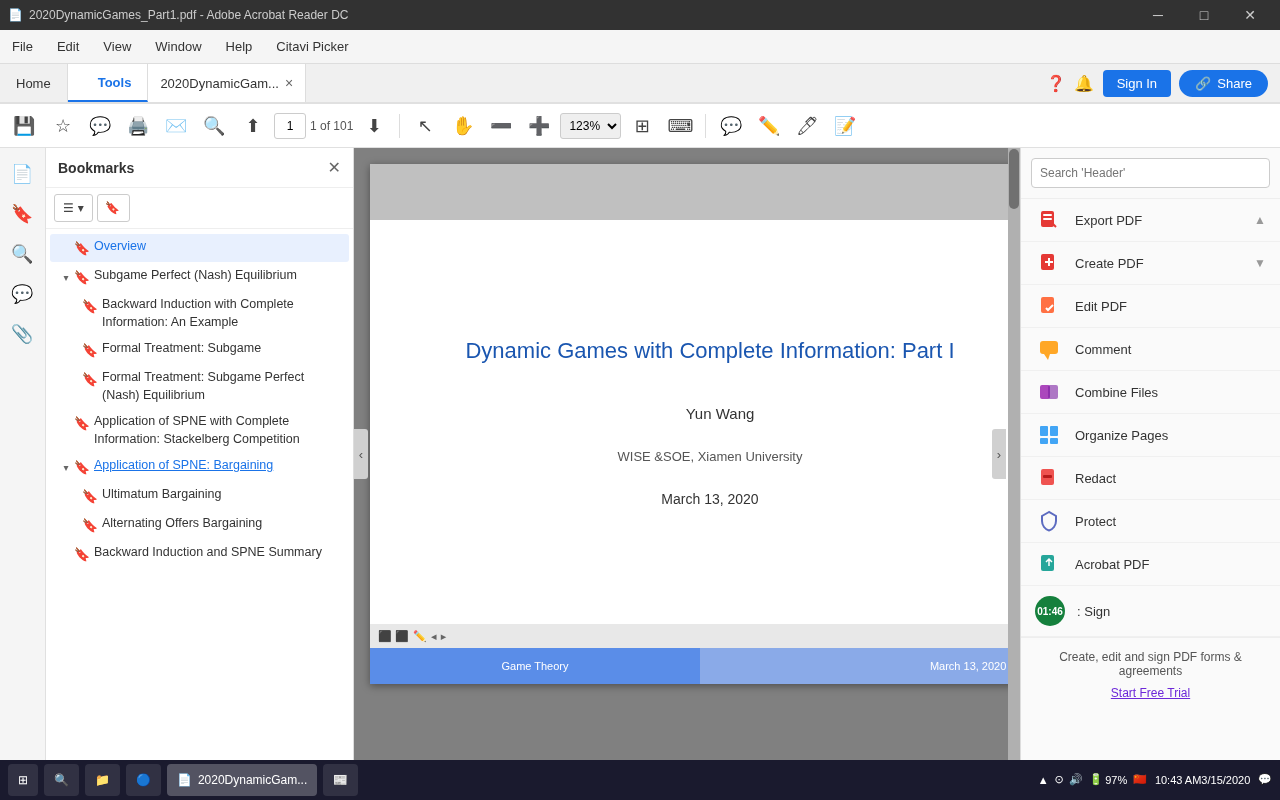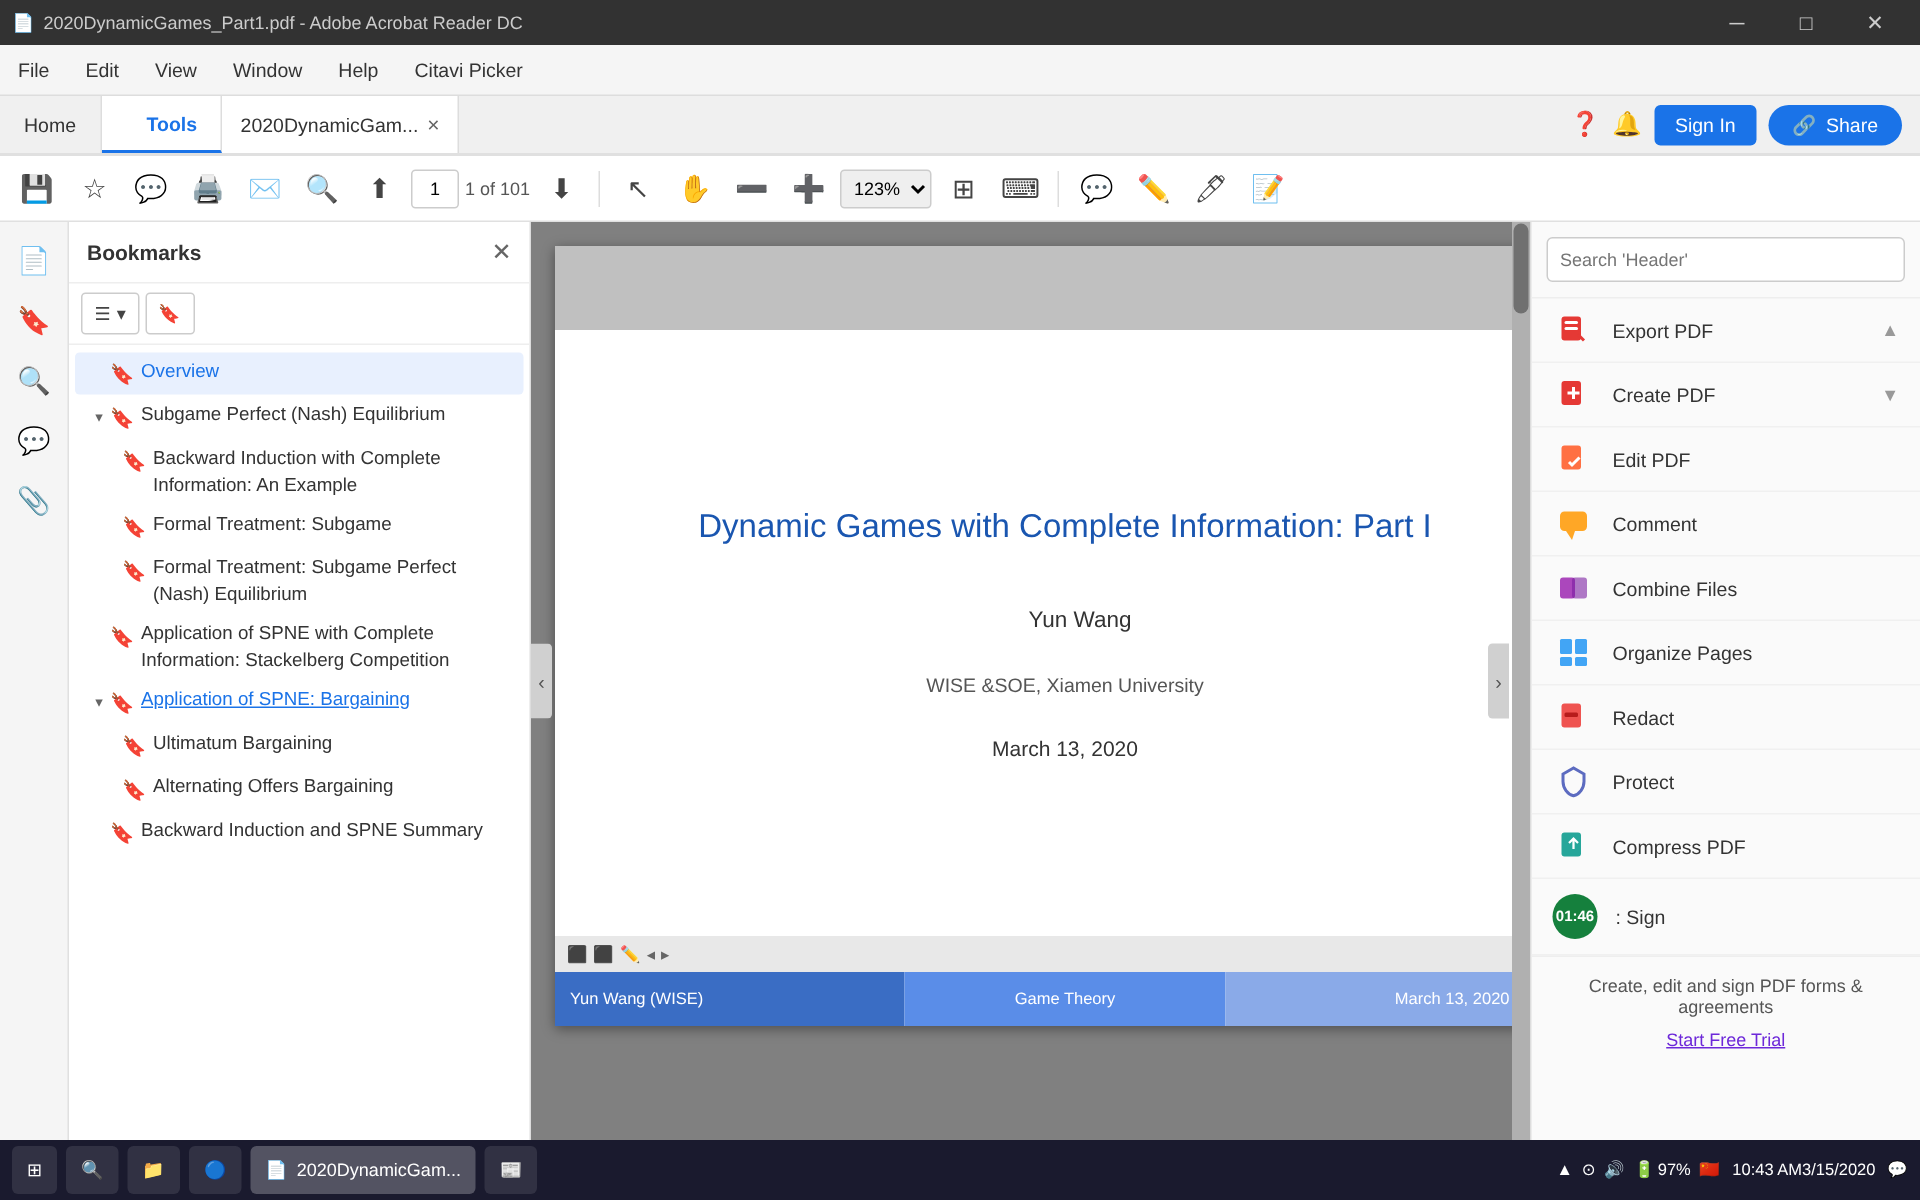--- a/index.html
+++ b/index.html
@@ -467,21 +467,20 @@
             </div>
 
             <div style="width:100%;height:24px;background:#e8e8e8;display:flex;align-items:center;padding:0 8px;gap:4px;">
               <span style="font-size:11px;color:#666;">⬛</span>
               <span style="font-size:11px;color:#666;">⬛</span>
               <span style="font-size:11px;color:#666;">✏️</span>
               <span style="font-size:11px;color:#666;">◂</span>
               <span style="font-size:11px;color:#666;">▸</span>
             </div>
             <div class="pdf-page-bottom">
-              <div class="pdf-footer-left">Yun Wang (WISE)</div>
               <div class="pdf-footer-mid">Game Theory</div>
               <div class="pdf-footer-right">
                 <span>March 13, 2020</span>
                 &nbsp;&nbsp;
                 <span>1 / 51</span>
               </div>
             </div>
           </div>
         </div>
 
@@ -586,21 +585,21 @@
         <span class="panel-label">Protect</span>
       </div>
 
       <div class="panel-item">
         <span class="panel-icon">
           <svg width="22" height="22" viewBox="0 0 22 22">
               <rect x="3" y="2" width="13" height="16" rx="2" fill="#26a69a"></rect>
               <path d="M8 9l3-3 3 3M11 6v7" stroke="#fff" stroke-width="1.5" fill="none"></path>
             </svg>
         </span>
-        <span class="panel-label">Compress PDF</span>
+        <span class="panel-label">Acrobat PDF</span>
       </div>
 
       <div class="panel-item">
         <div class="timer-badge">01:46</div>
         <span class="panel-label">: Sign</span>
       </div>
 
       <div style="padding:12px 14px;border-top:1px solid #eee;font-size:12px;color:#555;text-align:center;">
         <div>Create, edit and sign PDF forms &amp; agreements</div>
         <div style="margin-top:8px;">

